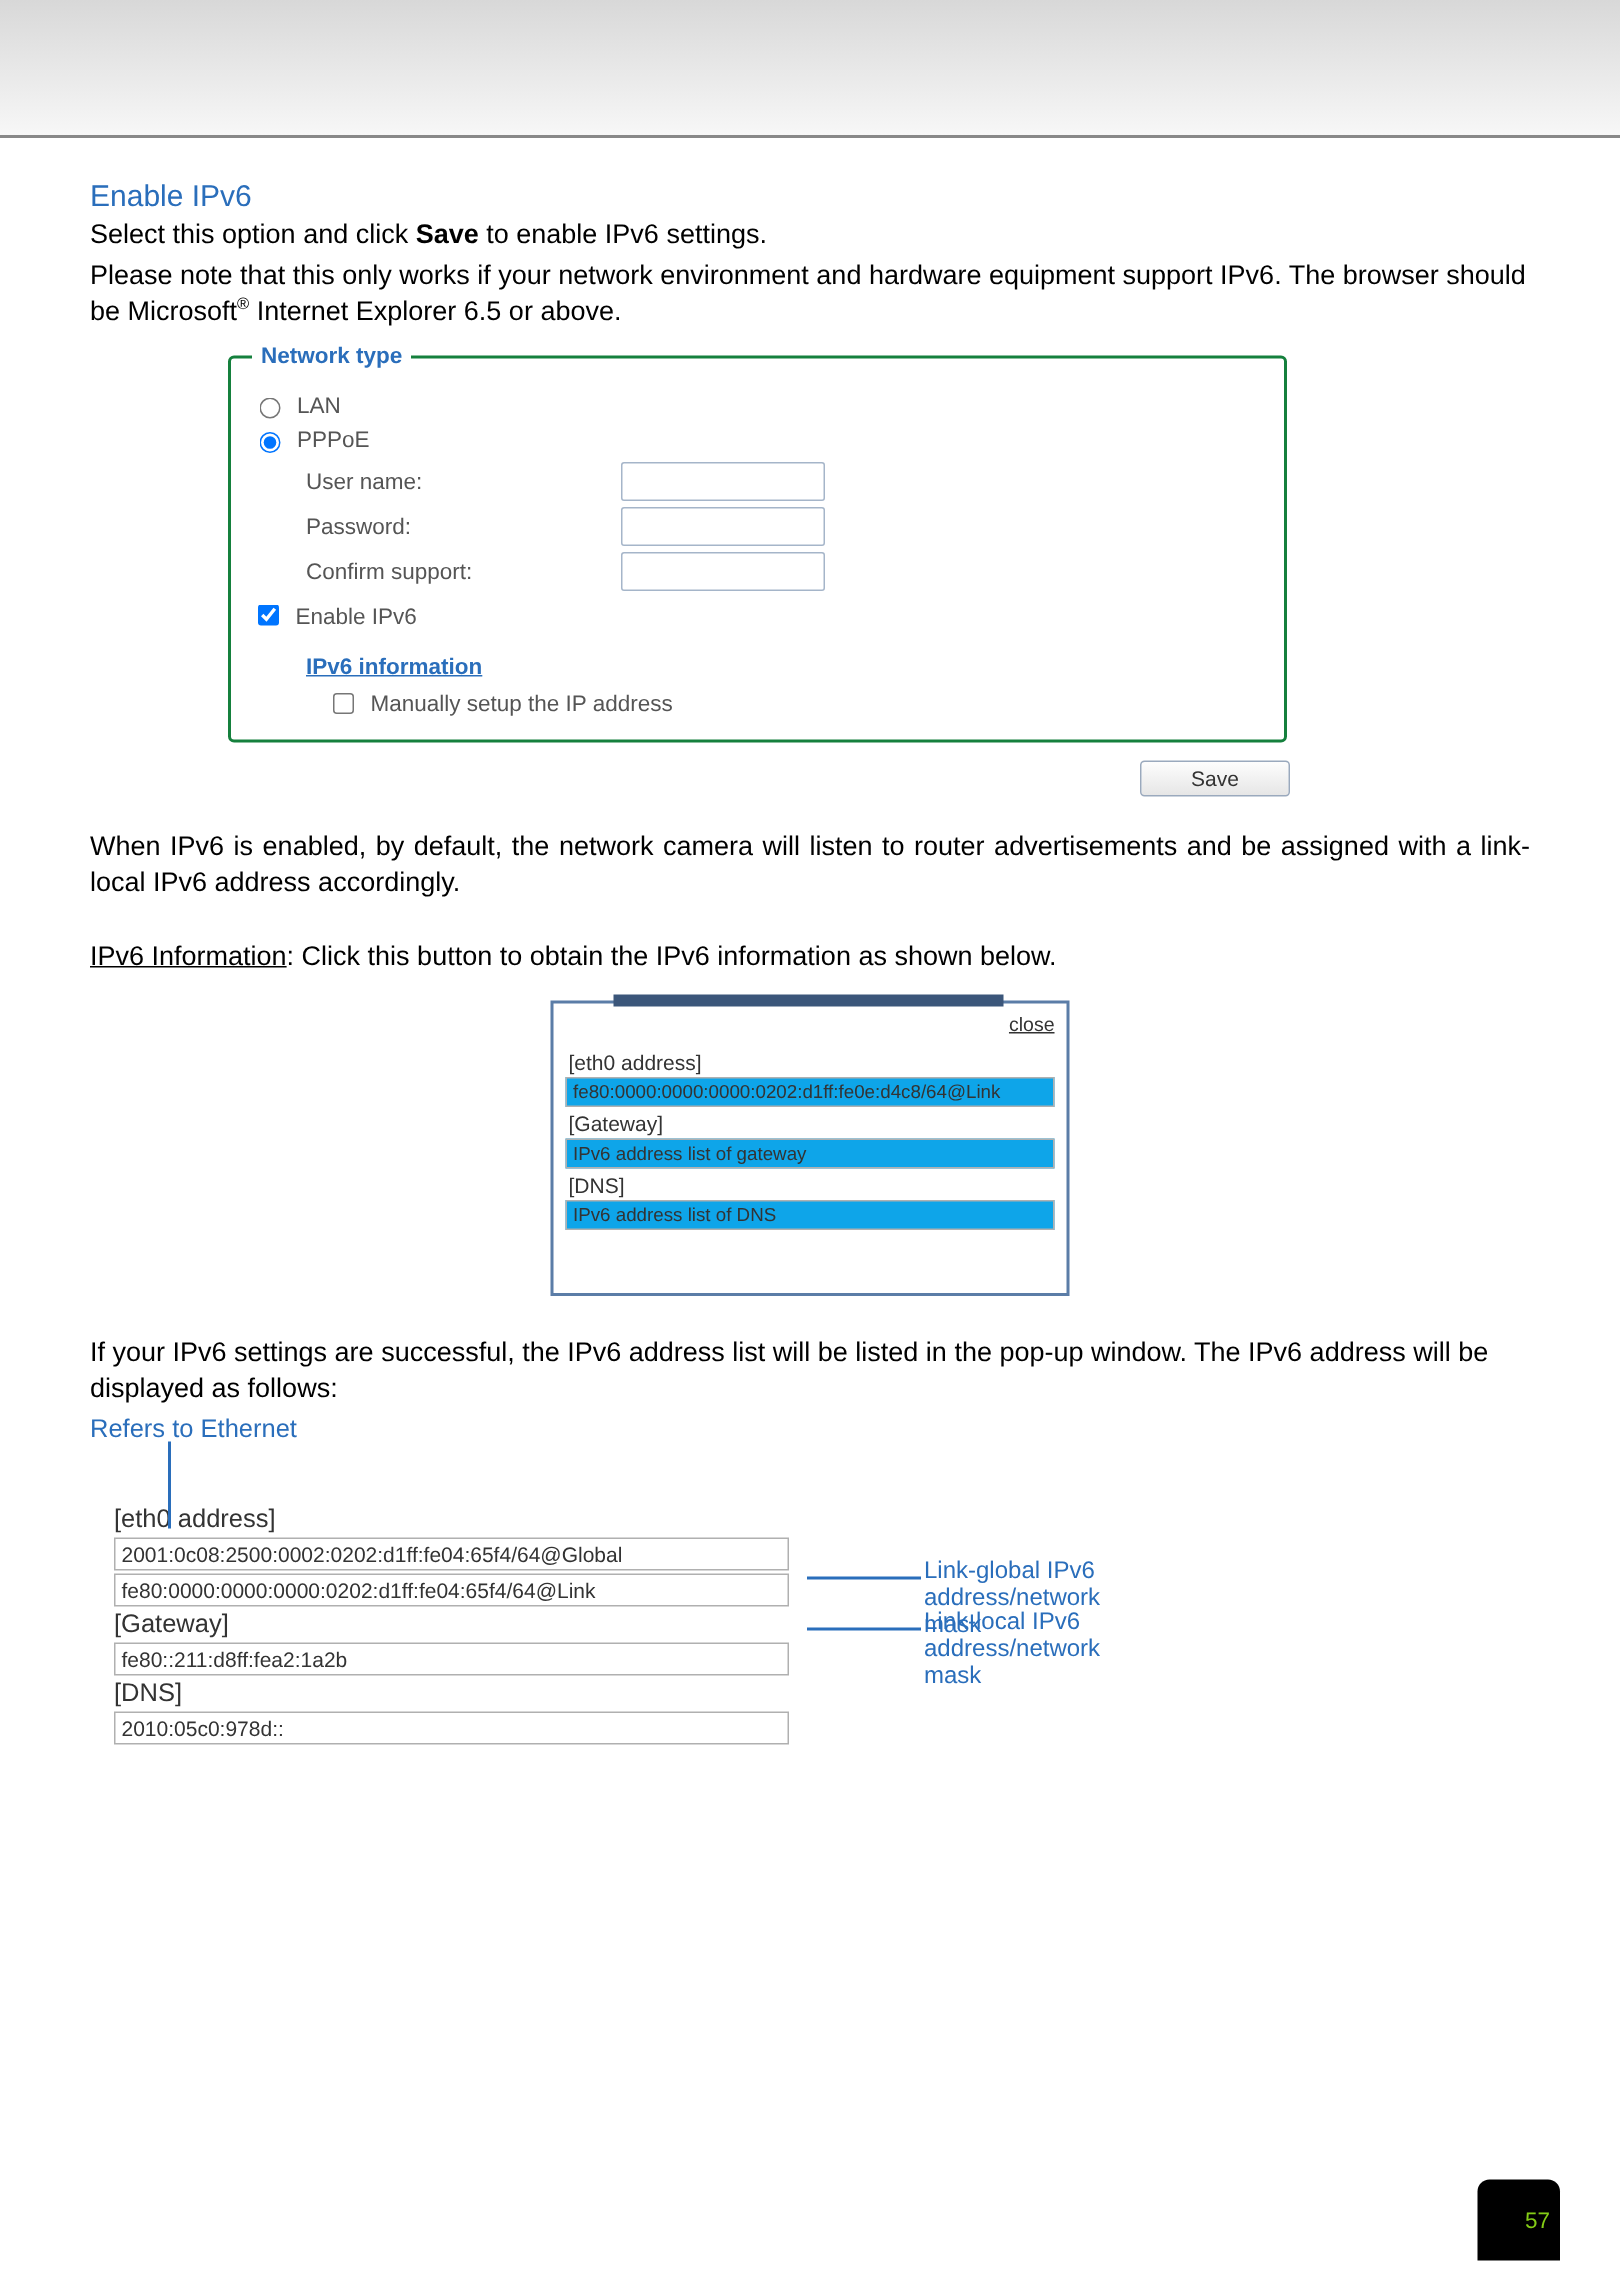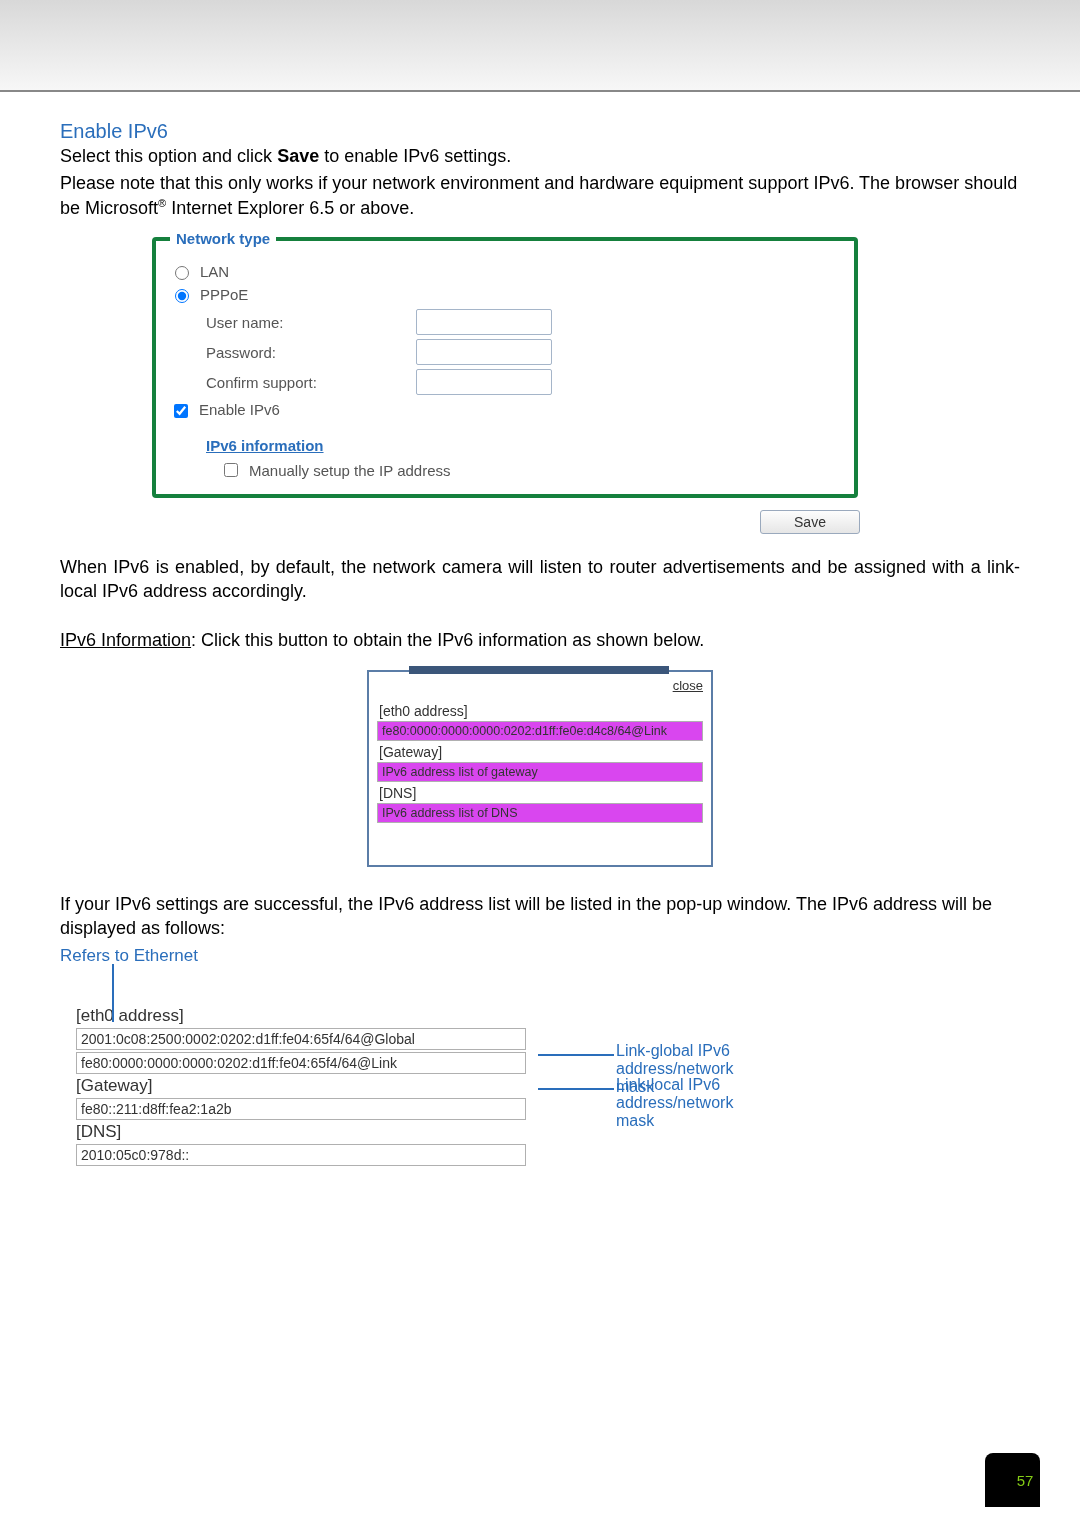--- a/index.html
+++ b/index.html
@@ -37,35 +37,35 @@
     font-size: 18px;
     line-height: 1.3;
     margin: 0 0 4px 0;
   }
   .sup { vertical-align: super; font-size: 11px; }
   .fieldset-wrap {
     margin: 10px 0 0 90px;
     width: 710px;
   }
   fieldset {
-    border: 4px solid #15803d;
+    border: 2px solid #15803d;
     border-radius: 4px;
     padding: 10px 14px 14px 14px;
     font-size: 15px;
     color: #555;
   }
   fieldset legend {
     color: #2a6ebb;
     font-weight: bold;
     font-size: 15px;
     padding: 0 6px;
   }
   .radio-row, .check-row {
     display: flex;
-    align-items: flex-start;
+    align-items: flex-end;
     gap: 8px;
     margin: 6px 0;
   }
   .sub-row {
     display: flex;
     align-items: center;
     margin: 4px 0 4px 36px;
   }
   .sub-row .lbl { width: 210px; }
   .txt-input {
@@ -129,21 +129,21 @@
     margin-bottom: 10px;
   }
   .popup-block { font-size: 14px; color: #333; }
   .popup-block .section-label { margin: 3px 0 0 2px; }
   .popup-box {
     border: 1px solid #b0b0b0;
     padding: 2px 4px;
     margin: 2px 0;
     font-size: 12.5px;
     color: #333;
-    background: #d946ef;
+    background: #0ea5e9;
   }
   .eth-block {
     margin: 8px 0 0 16px;
     width: 470px;
     font-size: 17px;
     color: #333;
     position: relative;
   }
   .eth-block .section-label { margin: 2px 0; }
   .eth-box {

